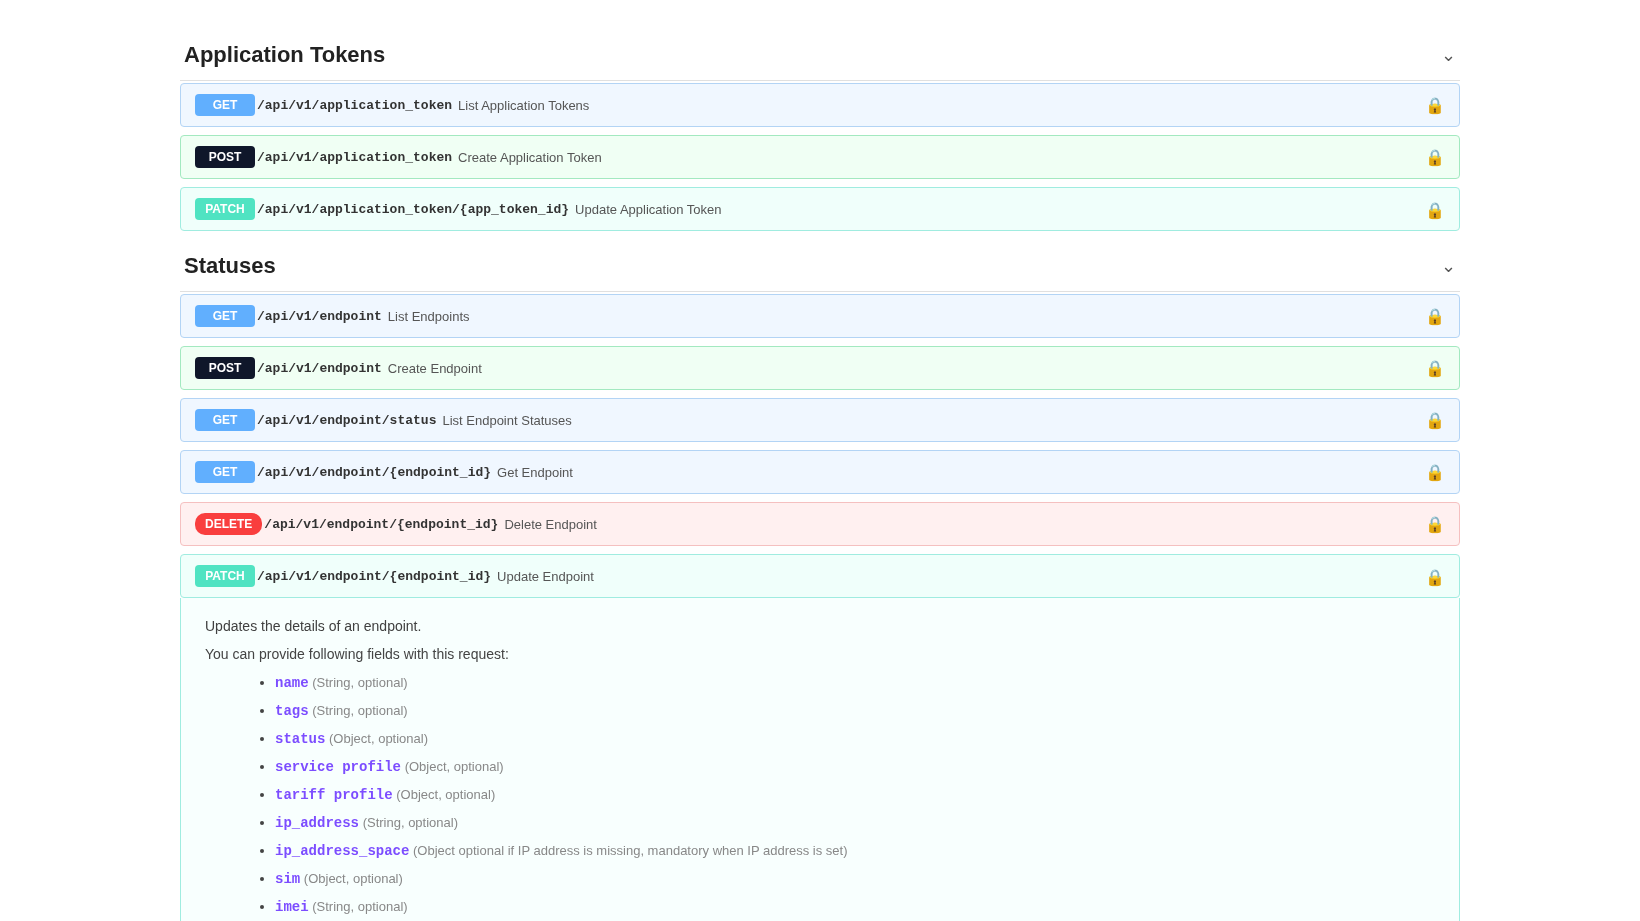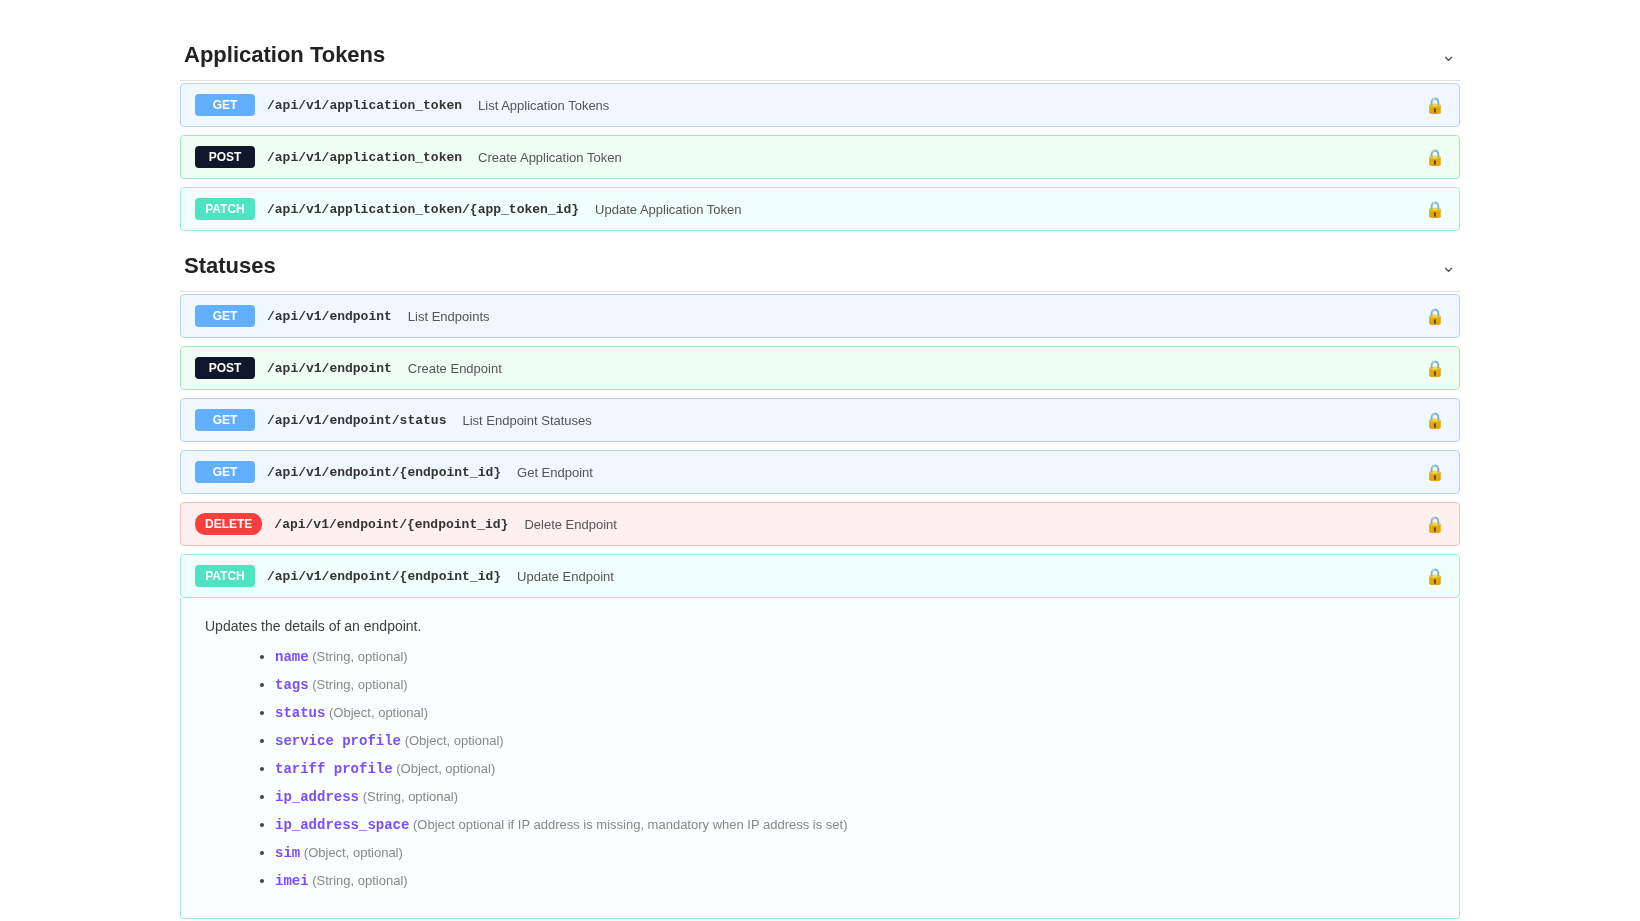--- a/index.html
+++ b/index.html
@@ -43,21 +43,21 @@
       justify-content: space-between;
       border: 1px solid #ddd;
       border-radius: 4px;
       padding: 10px 14px;
       margin-bottom: 8px;
       cursor: pointer;
     }
     .endpoint-row-left {
       display: flex;
       align-items: center;
-      gap: 12px;
+      gap: 2px;
     }
 
     
     .method-badge {
       display: inline-block;
       padding: 4px 10px;
       border-radius: 4px;
       font-weight: 700;
       font-size: 12px;
       color: #fff;
@@ -65,21 +65,21 @@
       text-align: center;
     }
     .method-get { background-color: #61affe; }
     .method-post { background-color: #0f172a; }
     .method-patch { background-color: #50e3c2; }
     .method-delete { background-color: #f93e3e; border-radius: 10px; }
 
     
     .row-get { background-color: #f0f7ff; border-color: #b3d4f5; }
     .row-post { background-color: #f0fff4; border-color: #a3e9c0; }
-    .row-patch { background-color: #f0fffb; border-color: #a0ece0; }
+    .row-patch { background-color: #f0fffb; border-color: #a0ece0; align-items: flex-end; }
     .row-delete { background-color: #fff0f0; border-color: #f5c0c0; }
 
     .endpoint-path {
       font-family: 'Courier New', monospace;
       font-weight: 700;
       font-size: 13px;
       color: #333;
     }
     .endpoint-description {
       font-size: 13px;
@@ -214,20 +214,21 @@
       <div class="endpoint-row row-patch">
         <div class="endpoint-row-left">
           <span class="method-badge method-patch">PATCH</span>
           <span class="endpoint-path">/api/v1/endpoint/{endpoint_id}</span>
           <span class="endpoint-description">Update Endpoint</span>
         </div>
         <span class="lock-icon">🔒</span>
       </div>
       <div class="endpoint-detail">
         <p class="detail-desc">Updates the details of an endpoint.</p>
+        <p class="detail-fields-title">You can provide following fields with this request:</p>
         <ul class="detail-fields-list">
           <li><span class="field-name">name</span><span class="field-type"> (String, optional)</span></li>
           <li><span class="field-name">tags</span><span class="field-type"> (String, optional)</span></li>
           <li><span class="field-name">status</span><span class="field-type"> (Object, optional)</span></li>
           <li><span class="field-name">service profile</span><span class="field-type"> (Object, optional)</span></li>
           <li><span class="field-name">tariff profile</span><span class="field-type"> (Object, optional)</span></li>
           <li><span class="field-name">ip_address</span><span class="field-type"> (String, optional)</span></li>
           <li><span class="field-name">ip_address_space</span><span class="field-type"> (Object optional if IP address is missing, mandatory when IP address is set)</span></li>
           <li><span class="field-name">sim</span><span class="field-type"> (Object, optional)</span></li>
           <li><span class="field-name">imei</span><span class="field-type"> (String, optional)</span></li>

